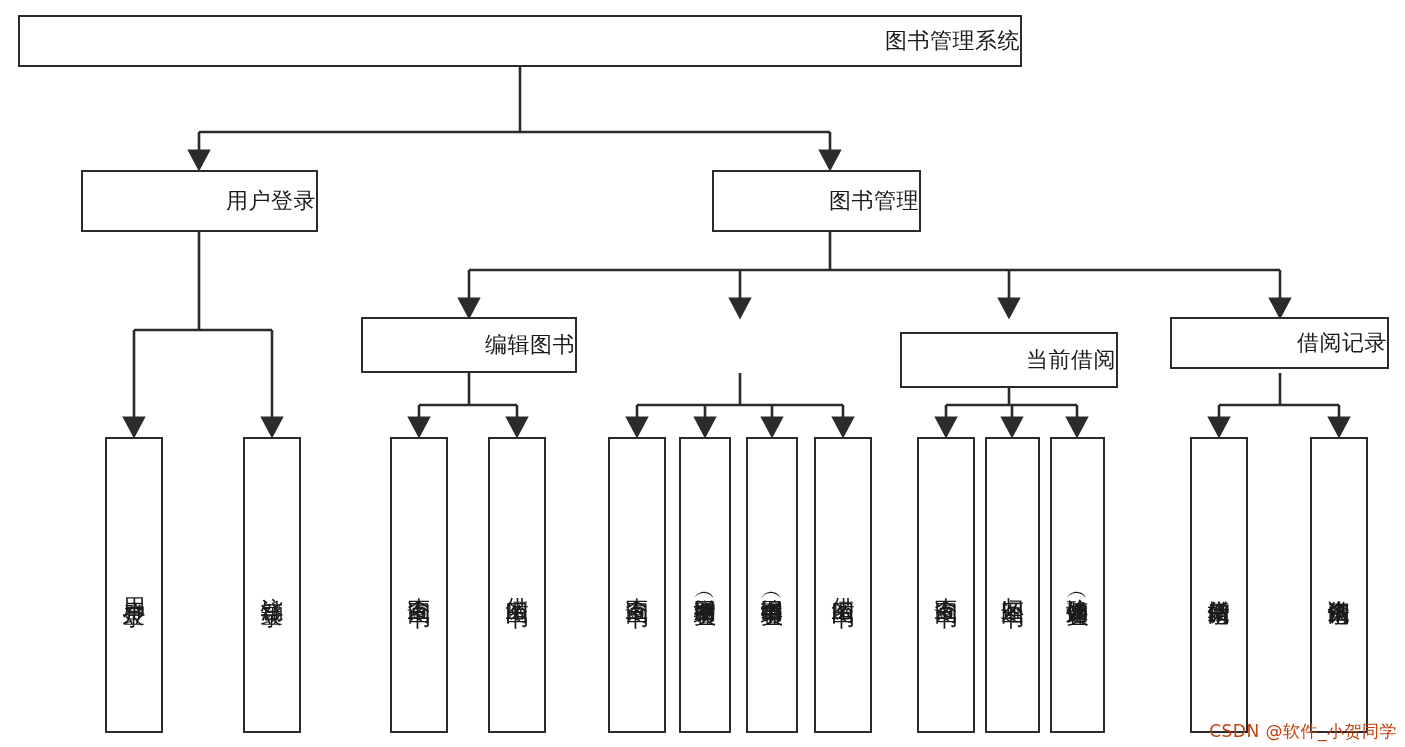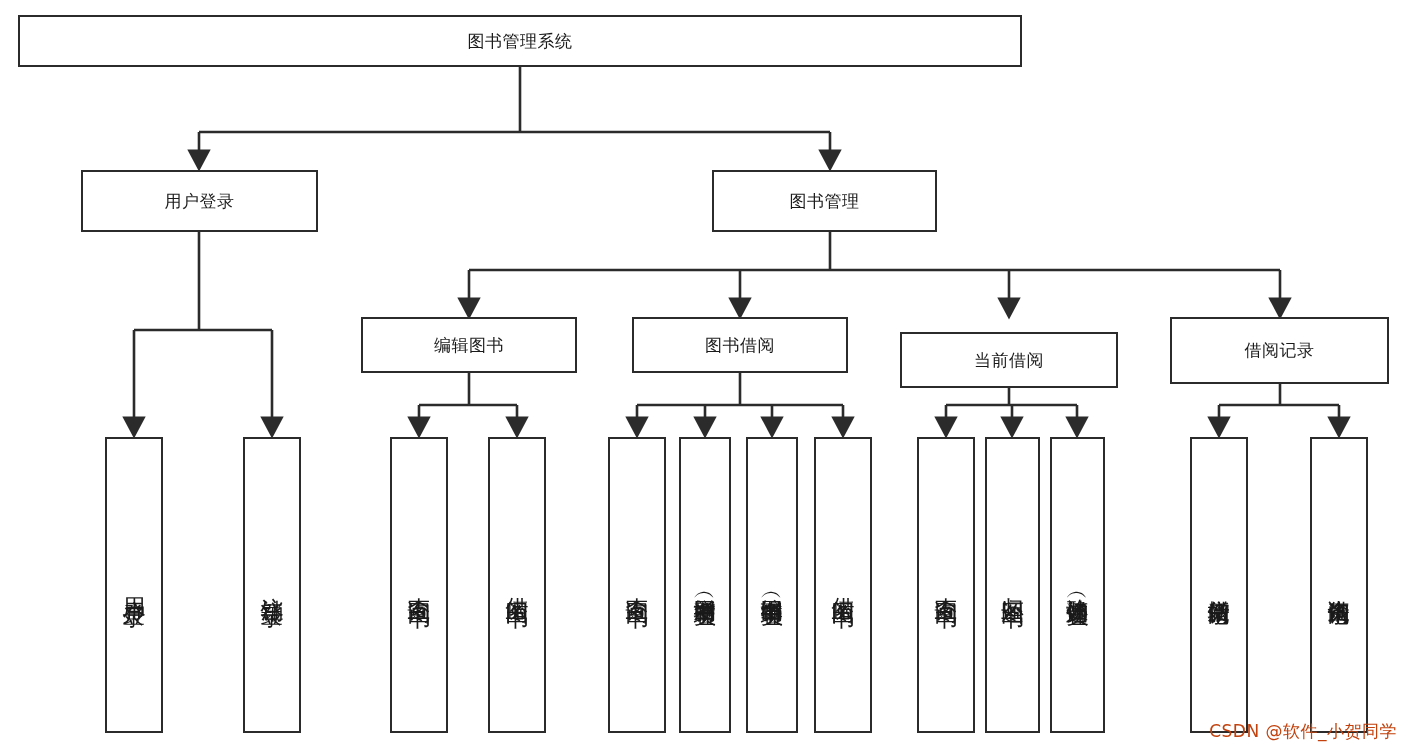--- a/index.html
+++ b/index.html
@@ -29,23 +29,24 @@
     box-sizing: border-box;
     border: 2.4px solid #2b2b2b;
     background: #ffffff;
     color: #1a1a1a;
     display: flex;
     align-items: center;
     justify-content: center;
     text-align: center;
   }
   .node.horiz {
-    font-size: 17px;
+    font-size: 22px;
     letter-spacing: 0.5px;
     line-height: 1.2;
+    justify-content: flex-end;
   }
   .node.vert {
     writing-mode: vertical-rl;
     text-orientation: upright;
     font-size: 23px;
     line-height: 1.25;
     letter-spacing: 3px;
     padding: 4px 0;
   }
   .node.vert.tight {
@@ -121,34 +122,31 @@
     </g>
   </svg>
 
   <div class="node horiz" style="left:18px; top:15px; width:1004px; height:52px;">
     <span>图书管理系统</span>
   </div>
 
   <div class="node horiz" style="left:81px; top:170px; width:237px; height:62px;">
     <span>用户登录</span>
   </div>
-  <div class="node horiz" style="left:712px; top:170px; width:225px; height:62px;">
+  <div class="node horiz" style="left:712px; top:170px; width:209px; height:62px;">
     <span>图书管理</span>
   </div>
 
   <div class="node horiz" style="left:361px; top:317px; width:216px; height:56px;">
     <span>编辑图书</span>
   </div>
-  <div class="node horiz" style="left:632px; top:317px; width:216px; height:56px;">
-    <span>图书借阅</span>
-  </div>
   <div class="node horiz" style="left:900px; top:332px; width:218px; height:56px;">
     <span>当前借阅</span>
   </div>
-  <div class="node horiz" style="left:1170px; top:317px; width:219px; height:67px;">
+  <div class="node horiz" style="left:1170px; top:317px; width:219px; height:52px;">
     <span>借阅记录</span>
   </div>
 
   <div class="node vert" style="left:105px; top:437px; width:58px; height:296px;">
     <span>用户登录</span>
   </div>
   <div class="node vert" style="left:243px; top:437px; width:58px; height:296px;">
     <span>注销登录</span>
   </div>
   <div class="node vert" style="left:390px; top:437px; width:58px; height:296px;">

